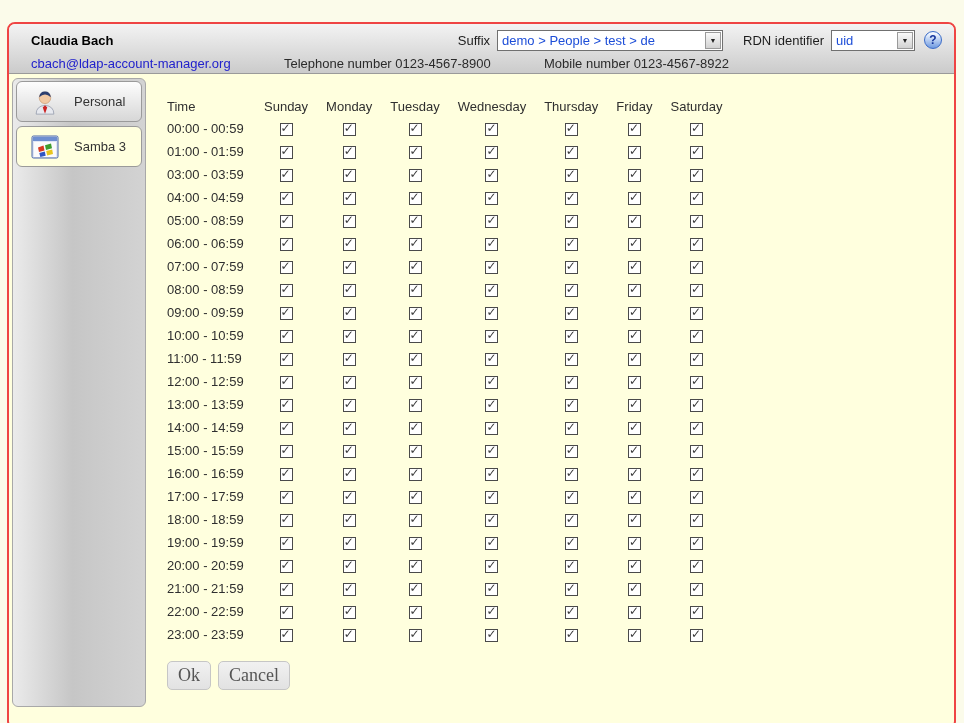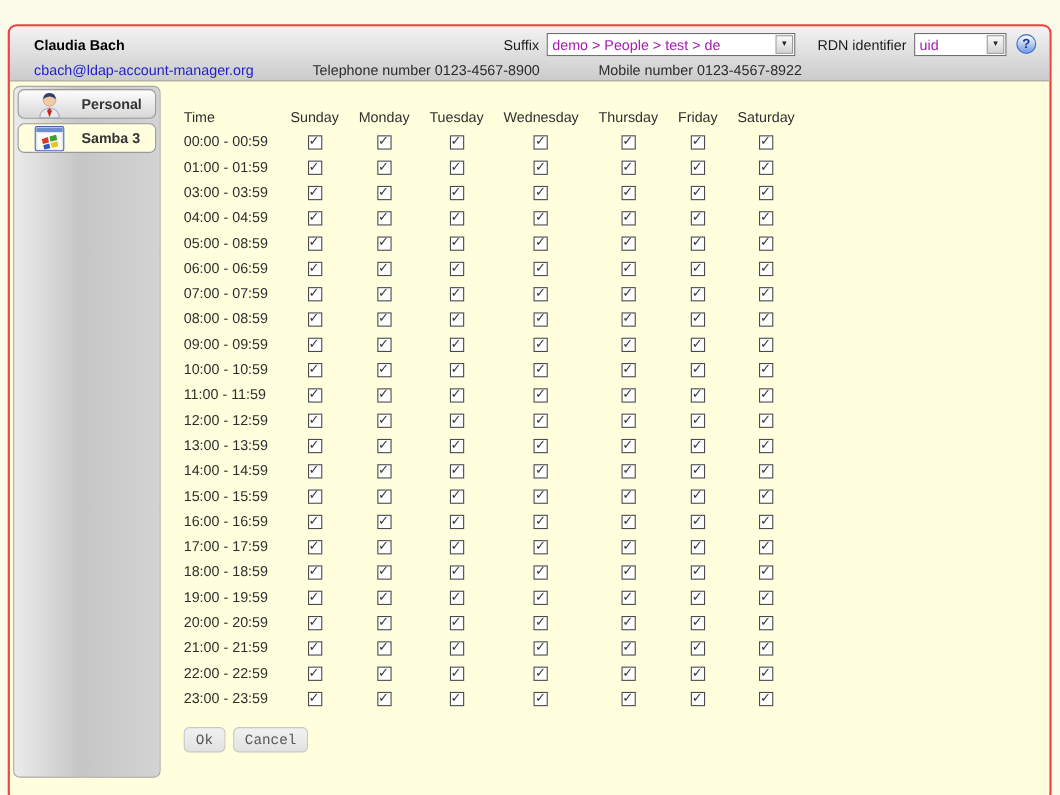--- a/index.html
+++ b/index.html
@@ -39,21 +39,21 @@
   .mob-group { display: inline-block; }
 
   
   .select-box {
     display: inline-flex; align-items: center;
     background: #fff; border: 1px solid #707070;
     height: 21px; cursor: pointer;
   }
   .select-box.suffix { width: 226px; margin-right: 20px; }
   .select-box.rdn { width: 84px; }
-  .sel-text { flex: 1; padding: 0 4px; overflow: hidden; white-space: nowrap; color: #a21caf; }
+  .sel-text { flex: 1; padding: 0 4px; overflow: hidden; white-space: nowrap; color: #1d4ed8; }
   .sel-btn {
     width: 16px; height: 17px; margin: 1px;
     background: linear-gradient(#fafafa, #d2d2d2);
     border: 1px solid #9a9a9a;
     display: flex; align-items: center; justify-content: center;
     font-size: 7px; color: #222; flex: none;
   }
   .help-circle {
     width: 18px; height: 18px; margin-left: 9px;
     border-radius: 50%;
@@ -67,26 +67,26 @@
   
   .sidebar {
     position: absolute; left: 3px; top: 54px;
     width: 134px; height: 629px;
     background: linear-gradient(to right, #ebebeb, #c6c6c6 45%, #d3d3d3);
     border: 1px solid #a8a8a8;
     border-radius: 6px;
     padding: 2px;
   }
   .tab {
-    height: 27px; margin: 0 1px 4px 1px;
+    height: 41px; margin: 0 1px 4px 1px;
     border: 1px solid #9a9a9a; border-radius: 6px;
     background: linear-gradient(#fdfdfd, #d7d7d7);
     display: flex; align-items: center;
     padding-left: 13px; gap: 14px;
-    cursor: pointer; color: #333; font-weight: bold;
+    cursor: pointer; color: #333;
   }
   .tab.active { background: #ffffde; }
   .tab .icon { width: 30px; height: 30px; display: flex; align-items: center; justify-content: center; }
 
   
   .main {
     position: absolute; left: 140px; top: 51px; right: 0; bottom: 0;
     padding: 21px 0 0 18px;
   }
   table.hours { border-collapse: collapse; }
@@ -103,21 +103,21 @@
     border: 1px solid #4a4a4a; background: #fff;
     position: relative; cursor: pointer; vertical-align: middle;
   }
   input.cb:checked::after {
     content: "✓"; position: absolute; left: 0px; top: -3px;
     font-size: 12px; color: #3a3a3a; font-family: "DejaVu Sans", sans-serif;
   }
 
   .btn-row { margin-top: 15px; display: flex; gap: 7px; }
   .btn {
-    font-family: Liberation Mono, monospace; font-size: 13px; color: #555;
+    font-family: Liberation Serif, serif; font-size: 18px; color: #555;
     background: linear-gradient(#f1f1f1, #e2e2e2);
     border: 1px solid #c6c6c6; border-radius: 5px;
     padding: 3px 10px; cursor: pointer;
   }
 </style>
 </head>
 <body>
 
 <div class="page-box">
 

